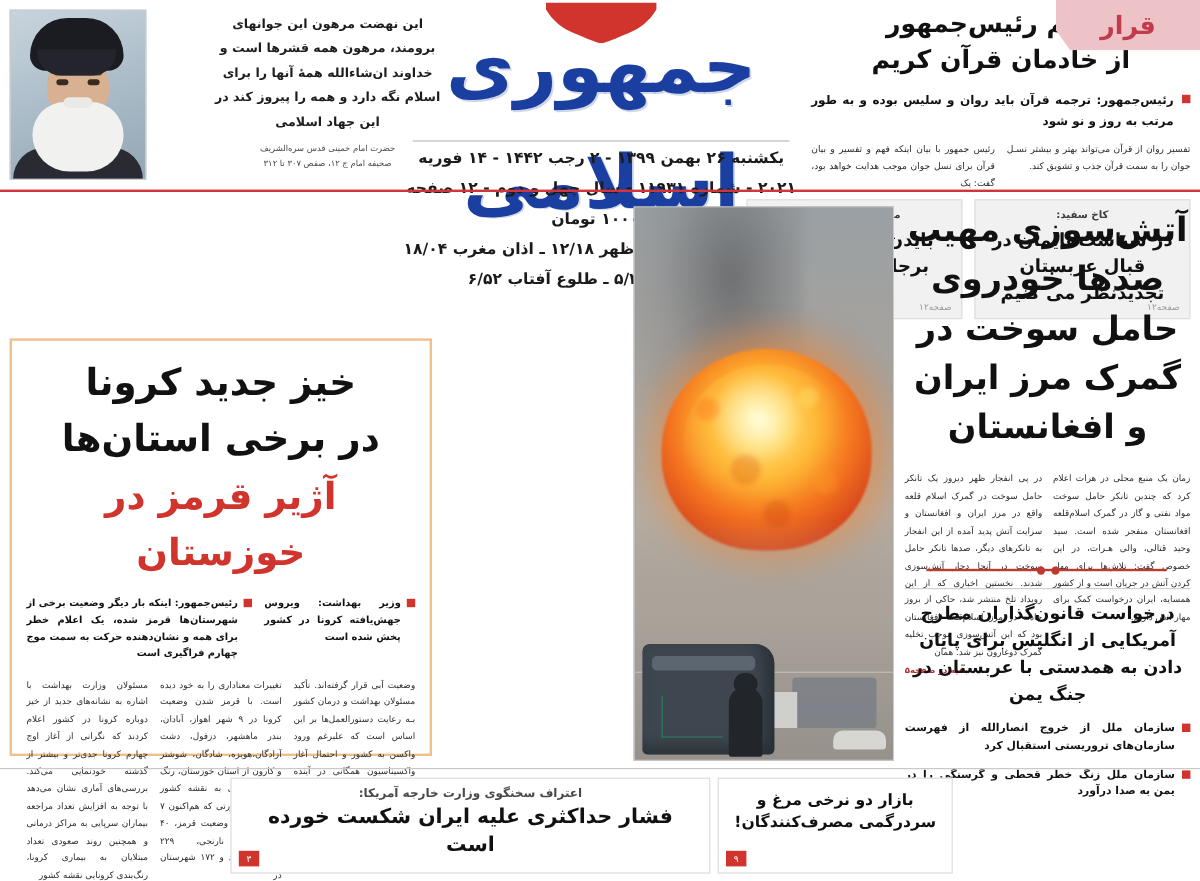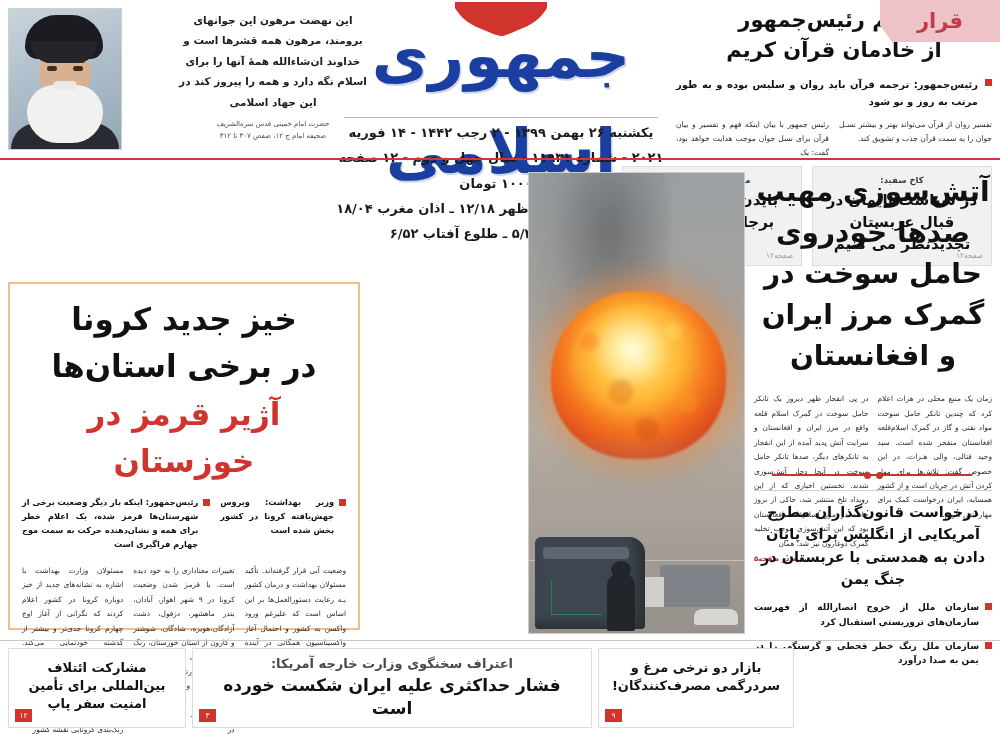--- a/index.html
+++ b/index.html
@@ -161,21 +161,21 @@
   .corona .kicks .k{flex:1;position:relative;padding-right:12px;font-size:8.2px;line-height:1.7;font-weight:bold;color:#111;text-align:justify;}
   .corona .kicks .k.wide{flex:1.55;}
   .corona .body{display:flex;gap:10px;margin-top:12px;}
   .corona .body p{margin:0;flex:1;font-size:7.4px;line-height:1.95;color:#2b2b2b;text-align:justify;}
   .corona .cont{margin-top:20px;font-size:7px;font-weight:bold;color:#b3262b;}
 
   
   .bottomrule{position:absolute;left:0;top:640px;width:1000px;height:1px;background:#c9c9c9;}
   .bottom{position:absolute;left:0;top:648px;width:1000px;height:86px;}
   .bcard{position:absolute;top:0;height:80px;background:#fff;border:1px solid #dcdcdc;box-sizing:border-box;padding:7px 10px;}
-  .bcard .sup{font-size:13px;color:#4a4a4a;text-align:center;font-weight:600;}
+  .bcard .sup{font-size:10px;color:#4a4a4a;text-align:center;font-weight:600;}
   .bcard .hl{margin-top:3px;font-size:17px;line-height:1.35;font-weight:bold;color:#111;text-align:center;}
   .bcard .hl.small{font-size:13px;line-height:1.4;}
   .numbadge{position:absolute;left:6px;bottom:5px;min-width:13px;height:13px;background:#d0342c;color:#fff;
     font-size:7.5px;display:flex;align-items:center;justify-content:center;padding:0 2px;}
   .bc-pope{left:8px;width:178px;}
   .bc-fail{left:192px;width:400px;}
   .bc-market{left:598px;width:196px;}
 </style>
 </head>
 <body>
@@ -320,25 +320,20 @@
         <span class="cont">بقیه در صفحه۳</span>
       </p>
       <p>تغییرات معناداری را به خود دیده است. با قرمز شدن وضعیت کرونا در ۹ شهر اهواز، آبادان، بندر ماهشهر، دزفول، دشت آزادگان،هویزه، شادگان، شوشتر و کارون از استان خوزستان، رنگ قرمز کرونایی به نقشه کشور بازگشت. بصورتی که هم‌اکنون ۷ شهرستان در وضعیت قرمز، ۴۰ شهرستان نارنجی، ۲۲۹ شهرستان زرد و ۱۷۲ شهرستان در</p>
       <p>مسئولان وزارت بهداشت با اشاره به نشانه‌های جدید از خیز دوباره کرونا در کشور اعلام کردند که نگرانی از آغاز اوج چهارم کرونا جدی‌تر و بیشتر از گذشته خودنمایی می‌کند. بررسی‌های آماری نشان می‌دهد با توجه به افزایش تعداد مراجعه بیماران سرپایی به مراکز درمانی و همچنین روند صعودی تعداد مبتلایان به بیماری کرونا، رنگ‌بندی کرونایی نقشه کشور</p>
     </div>
   </div>
 
   <div class="bottomrule"></div>
   <div class="bottom">
 
-    <div class="bcard bc-pope">
-      <div class="sup"></div>
-      <div class="hl small">مشارکت ائتلاف بین‌المللی برای تأمین امنیت سفر پاپ</div>
-      <div class="numbadge">۱۲</div>
-    </div>
 
     <div class="bcard bc-fail">
       <div class="sup">اعتراف سخنگوی وزارت خارجه آمریکا:</div>
       <div class="hl">فشار حداکثری علیه ایران شکست خورده است</div>
       <div class="numbadge">۳</div>
     </div>
 
     <div class="bcard bc-market">
       <div class="sup"></div>
       <div class="hl small">بازار دو نرخی مرغ و سردرگمی مصرف‌کنندگان!</div>

